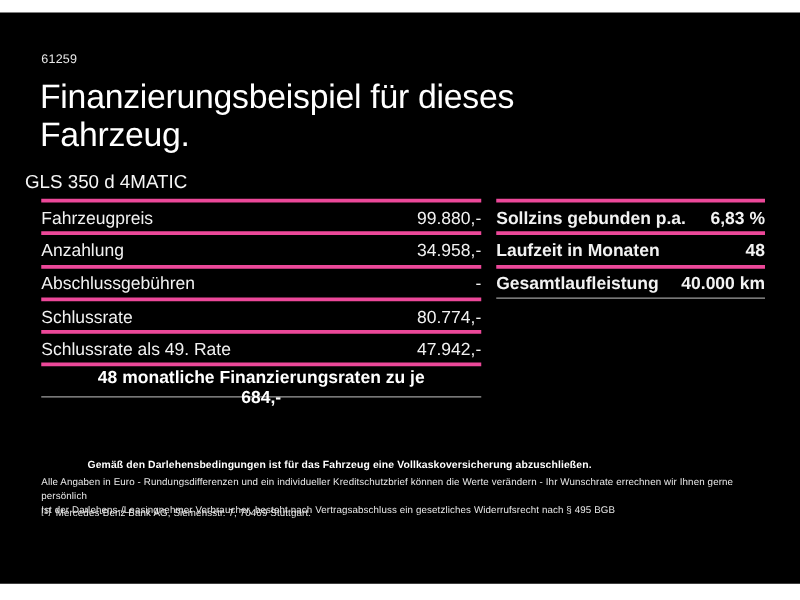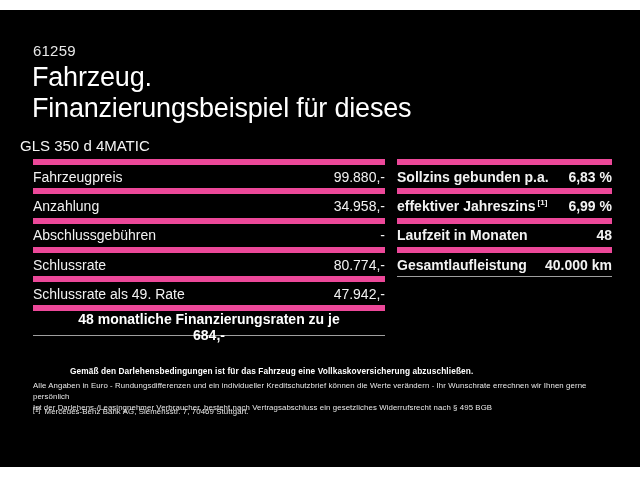--- a/index.html
+++ b/index.html
@@ -14,21 +14,21 @@
   .sheet {
     position: absolute;
     left: 0; top: 10px;
     width: 640px; height: 457px;
     background: #000000;
     color: #f2f2f2;
   }
   .doc-number {
     position: absolute;
     left: 33px; top: 32px;
-    font-size: 15px;
+    font-size: 10px;
     color: #e8e8e8;
     letter-spacing: 0.2px;
   }
   .title {
     position: absolute;
     left: 32px; top: 52px;
     margin: 0;
     font-size: 27px;
     font-weight: 400;
     line-height: 31px;
@@ -43,21 +43,21 @@
     color: #f5f5f5;
   }
   .table {
     position: absolute;
     top: 149px;
   }
   .table.left  { left: 33px;  width: 352px; }
   .table.right { left: 397px; width: 215px; font-weight: bold; }
   .row {
     height: 23.3px;
-    border-top: 6px solid #ec4899;
+    border-top: 3px solid #ec4899;
     display: flex;
     justify-content: space-between;
     align-items: center;
     font-size: 14px;
     color: #f2f2f2;
   }
   .row:last-child { border-bottom: 1px solid #9e9e9e; }
   .row.bold { font-weight: bold; color: #ffffff; flex-direction: column; }
   .cell.label { white-space: nowrap; }
   .cell.value { white-space: nowrap; text-align: right; }
@@ -97,22 +97,22 @@
   }
 </style>
 </head>
 <body>
 
 <div class="sheet">
 
   <div class="doc-number">61259</div>
 
   <h1 class="title">
+    <span>Finanzierungsbeispiel für dieses</span>
     <span>Fahrzeug.</span>
-    <span>Finanzierungsbeispiel für dieses</span>
   </h1>
 
   <div class="model">GLS 350 d 4MATIC</div>
 
   <div class="table left">
     <div class="row">
       <span class="cell label">Fahrzeugpreis</span>
       <span class="cell value">99.880,-</span>
     </div>
     <div class="row">
@@ -136,24 +136,20 @@
       <span class="cell value">684,-</span>
     </div>
   </div>
 
   <div class="table right">
     <div class="row">
       <span class="cell label">Sollzins gebunden p.a.</span>
       <span class="cell value">6,83 %</span>
     </div>
     <div class="row">
-      <span class="cell label"><span>effektiver Jahreszins</span><sup>[1]</sup></span>
-      <span class="cell value">6,99 %</span>
-    </div>
-    <div class="row">
       <span class="cell label">Laufzeit in Monaten</span>
       <span class="cell value">48</span>
     </div>
     <div class="row">
       <span class="cell label">Gesamtlaufleistung</span>
       <span class="cell value">40.000 km</span>
     </div>
   </div>
 
   <div class="notes">

